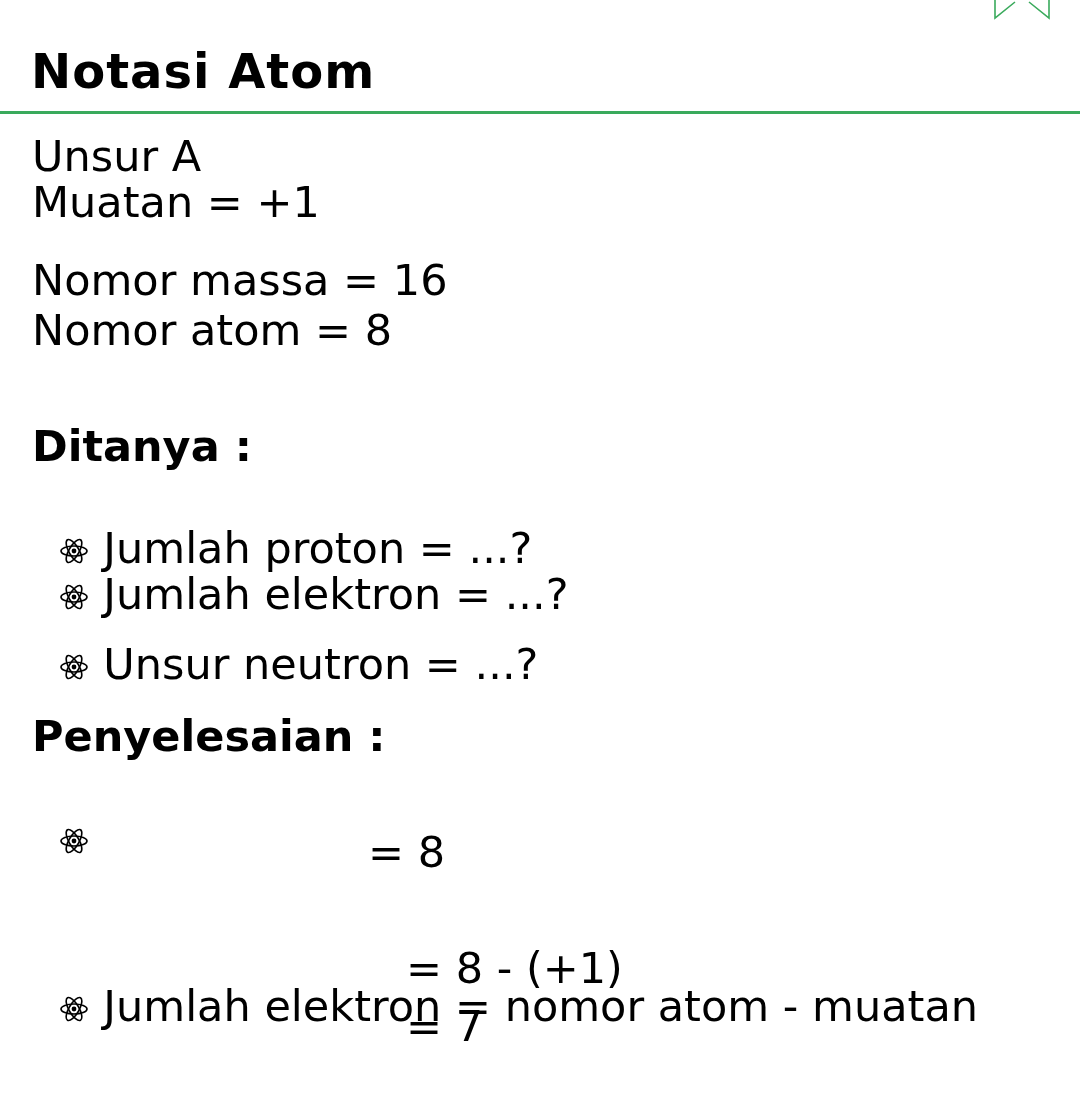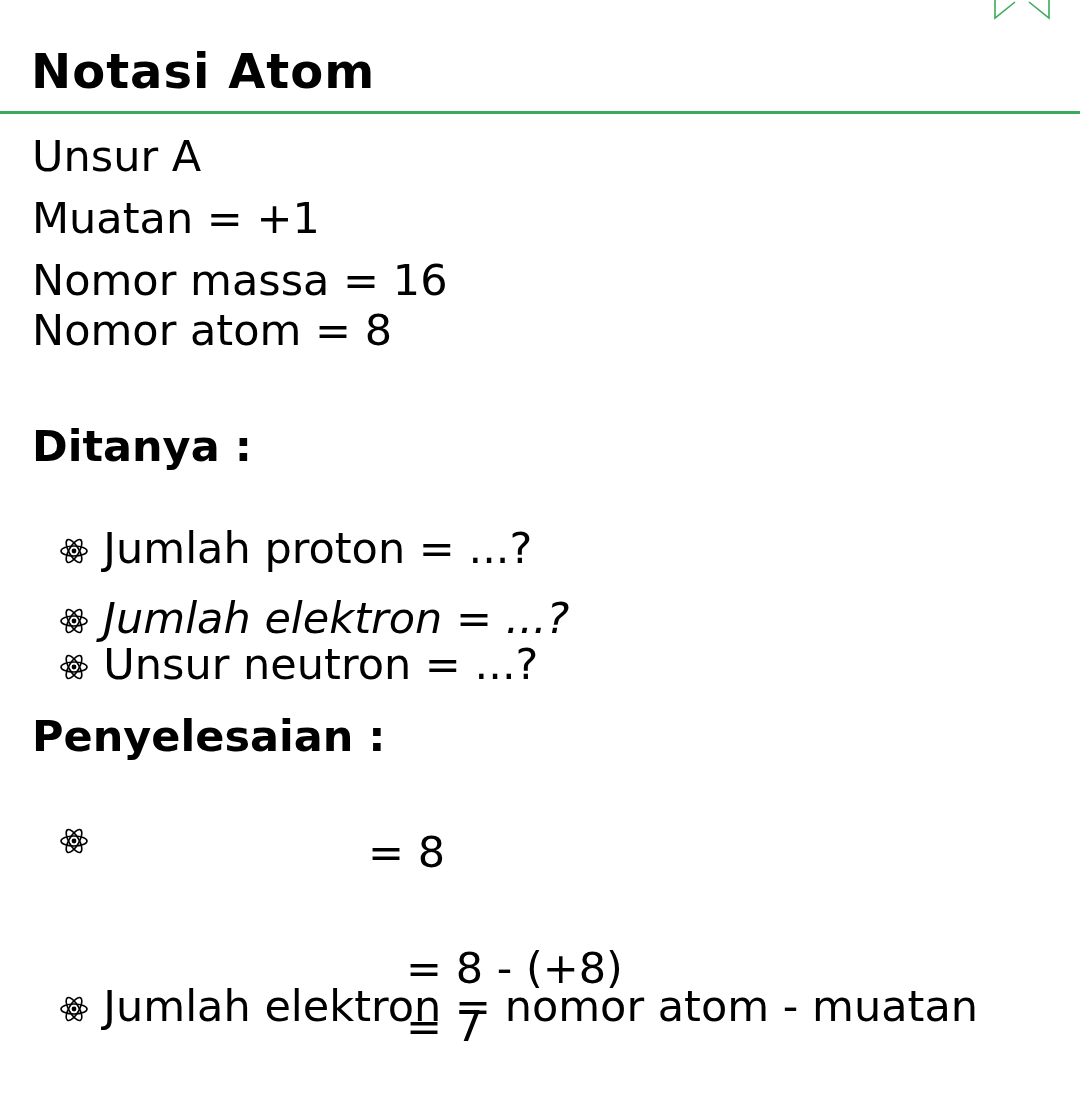--- a/index.html
+++ b/index.html
@@ -64,36 +64,36 @@
 <h1 class="title">Notasi Atom</h1>
 
 <svg class="bookmark" viewBox="0 0 58 22">
   <polyline points="2,0 2,20 22,4" fill="none" stroke="#3aaa5c" stroke-width="1.6"></polyline>
   <polyline points="36,4 56,20 56,0" fill="none" stroke="#3aaa5c" stroke-width="1.6"></polyline>
 </svg>
 
 <div class="rule"></div>
 
 <div class="line" style="top:134px;">Unsur A</div>
-<div class="line" style="top:196px;">Muatan = +1</div>
+<div class="line" style="top:180px;">Muatan = +1</div>
 <div class="line" style="top:250px;margin-top:8px;">Nomor massa = 16</div>
 <div class="line" style="top:308px;">Nomor atom = 8</div>
 
 <div class="line bold" style="top:424px;">Ditanya :</div>
 
 <div class="line" style="top:482px;">
   <svg class="atom" viewBox="0 0 30 30">
     <ellipse cx="15" cy="15" rx="13" ry="5" fill="none" stroke="#000" stroke-width="1.6"></ellipse>
     <ellipse cx="15" cy="15" rx="13" ry="5" fill="none" stroke="#000" stroke-width="1.6" transform="rotate(60 15 15)"></ellipse>
     <ellipse cx="15" cy="15" rx="13" ry="5" fill="none" stroke="#000" stroke-width="1.6" transform="rotate(-60 15 15)"></ellipse>
     <circle cx="15" cy="15" r="2.4" fill="#000"></circle>
   </svg><span>Jumlah proton = ...?</span>
 </div>
 
-<div class="line" style="top:552px;font-style:italic;">
+<div class="line" style="top:528px;">
   <svg class="atom" viewBox="0 0 30 30">
     <ellipse cx="15" cy="15" rx="13" ry="5" fill="none" stroke="#000" stroke-width="1.6"></ellipse>
     <ellipse cx="15" cy="15" rx="13" ry="5" fill="none" stroke="#000" stroke-width="1.6" transform="rotate(60 15 15)"></ellipse>
     <ellipse cx="15" cy="15" rx="13" ry="5" fill="none" stroke="#000" stroke-width="1.6" transform="rotate(-60 15 15)"></ellipse>
     <circle cx="15" cy="15" r="2.4" fill="#000"></circle>
   </svg><span>Jumlah elektron = ...?</span>
 </div>
 
 <div class="line" style="top:598px;">
   <svg class="atom" viewBox="0 0 30 30">
@@ -117,14 +117,14 @@
 <div class="line indent1" style="top:830px;">= 8</div>
 
 <div class="line" style="top:940px;text-align:right;">
   <svg class="atom" viewBox="0 0 30 30">
     <ellipse cx="15" cy="15" rx="13" ry="5" fill="none" stroke="#000" stroke-width="1.6"></ellipse>
     <ellipse cx="15" cy="15" rx="13" ry="5" fill="none" stroke="#000" stroke-width="1.6" transform="rotate(60 15 15)"></ellipse>
     <ellipse cx="15" cy="15" rx="13" ry="5" fill="none" stroke="#000" stroke-width="1.6" transform="rotate(-60 15 15)"></ellipse>
     <circle cx="15" cy="15" r="2.4" fill="#000"></circle>
   </svg><span>Jumlah elektron = nomor atom - muatan</span>
 </div>
-<div class="line indent2" style="top:946px;">= 8 - (+8)</div>
+<div class="line indent2" style="top:946px;">= 8 - (+1)</div>
 <div class="line indent2" style="top:1004px;">= 7</div>
 
 </body></html>

